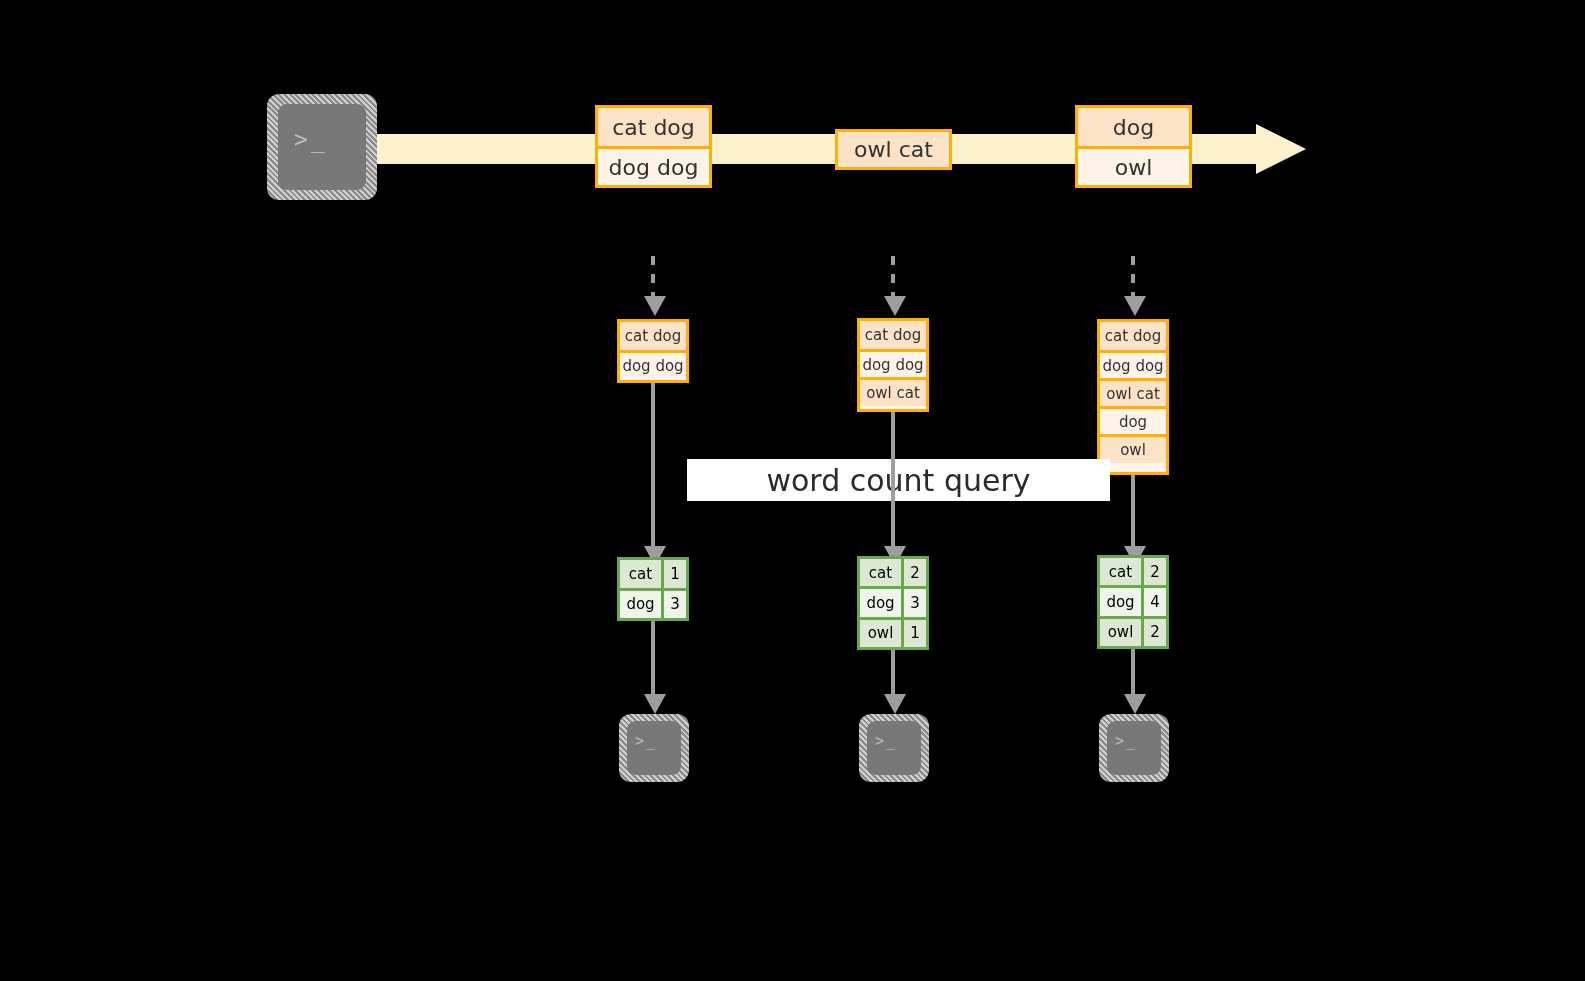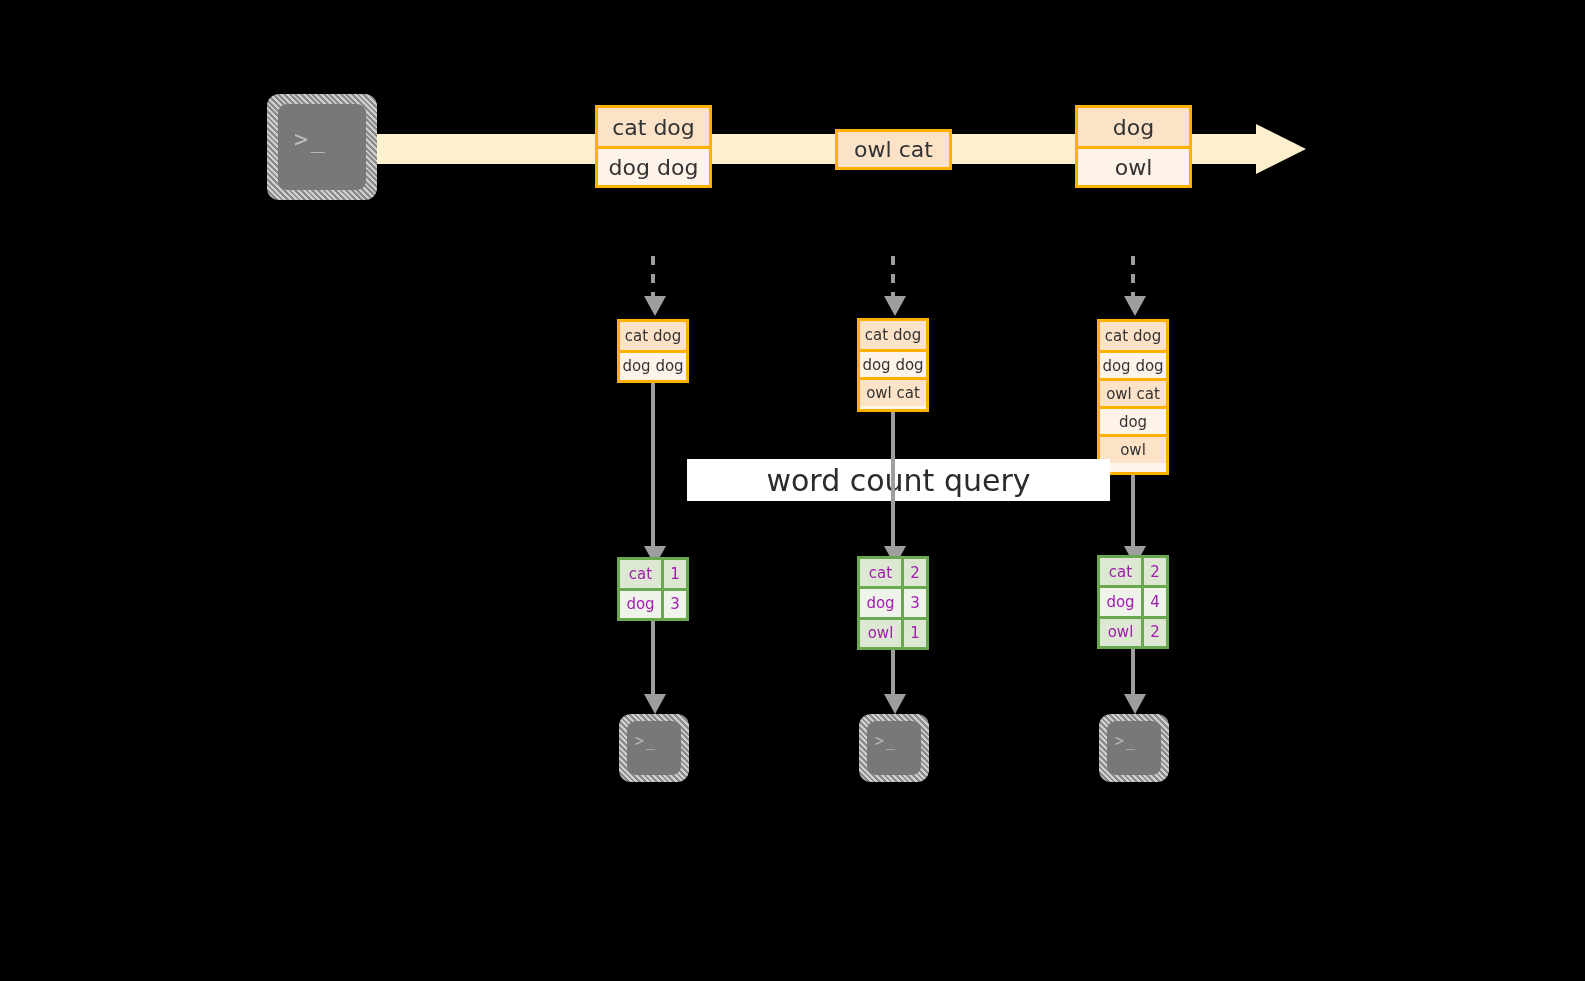--- a/index.html
+++ b/index.html
@@ -32,21 +32,21 @@
   .rrow.alt{background:#fce3c8;}
   .rrow.lite{background:#fdf3e8;}
   .rrow + .rrow{border-top:3px solid #ffb000;}
 
   
   .gbox{position:absolute;box-sizing:border-box;border:3px solid #6aa84f;
         background:#eef4e9;display:flex;flex-direction:column;}
   .grow{box-sizing:border-box;display:flex;flex:1 1 0;}
   .grow + .grow{border-top:3px solid #6aa84f;}
   .gcell{box-sizing:border-box;display:flex;align-items:center;
-         justify-content:center;color:#a21caf;white-space:nowrap;}
+         justify-content:center;color:#000000;white-space:nowrap;}
   .gcell.k{border-right:3px solid #6aa84f;}
   .grow.alt .gcell{background:#dce8d2;}
   .grow.lite .gcell{background:#eef4e9;}
 
   
   .vline{position:absolute;background:#9e9e9e;width:4px;}
   .vdash{position:absolute;width:4px;
       background-image:repeating-linear-gradient(to bottom,
           #9e9e9e 0 9px, transparent 9px 18px);}
   .vhead{position:absolute;width:0;height:0;

